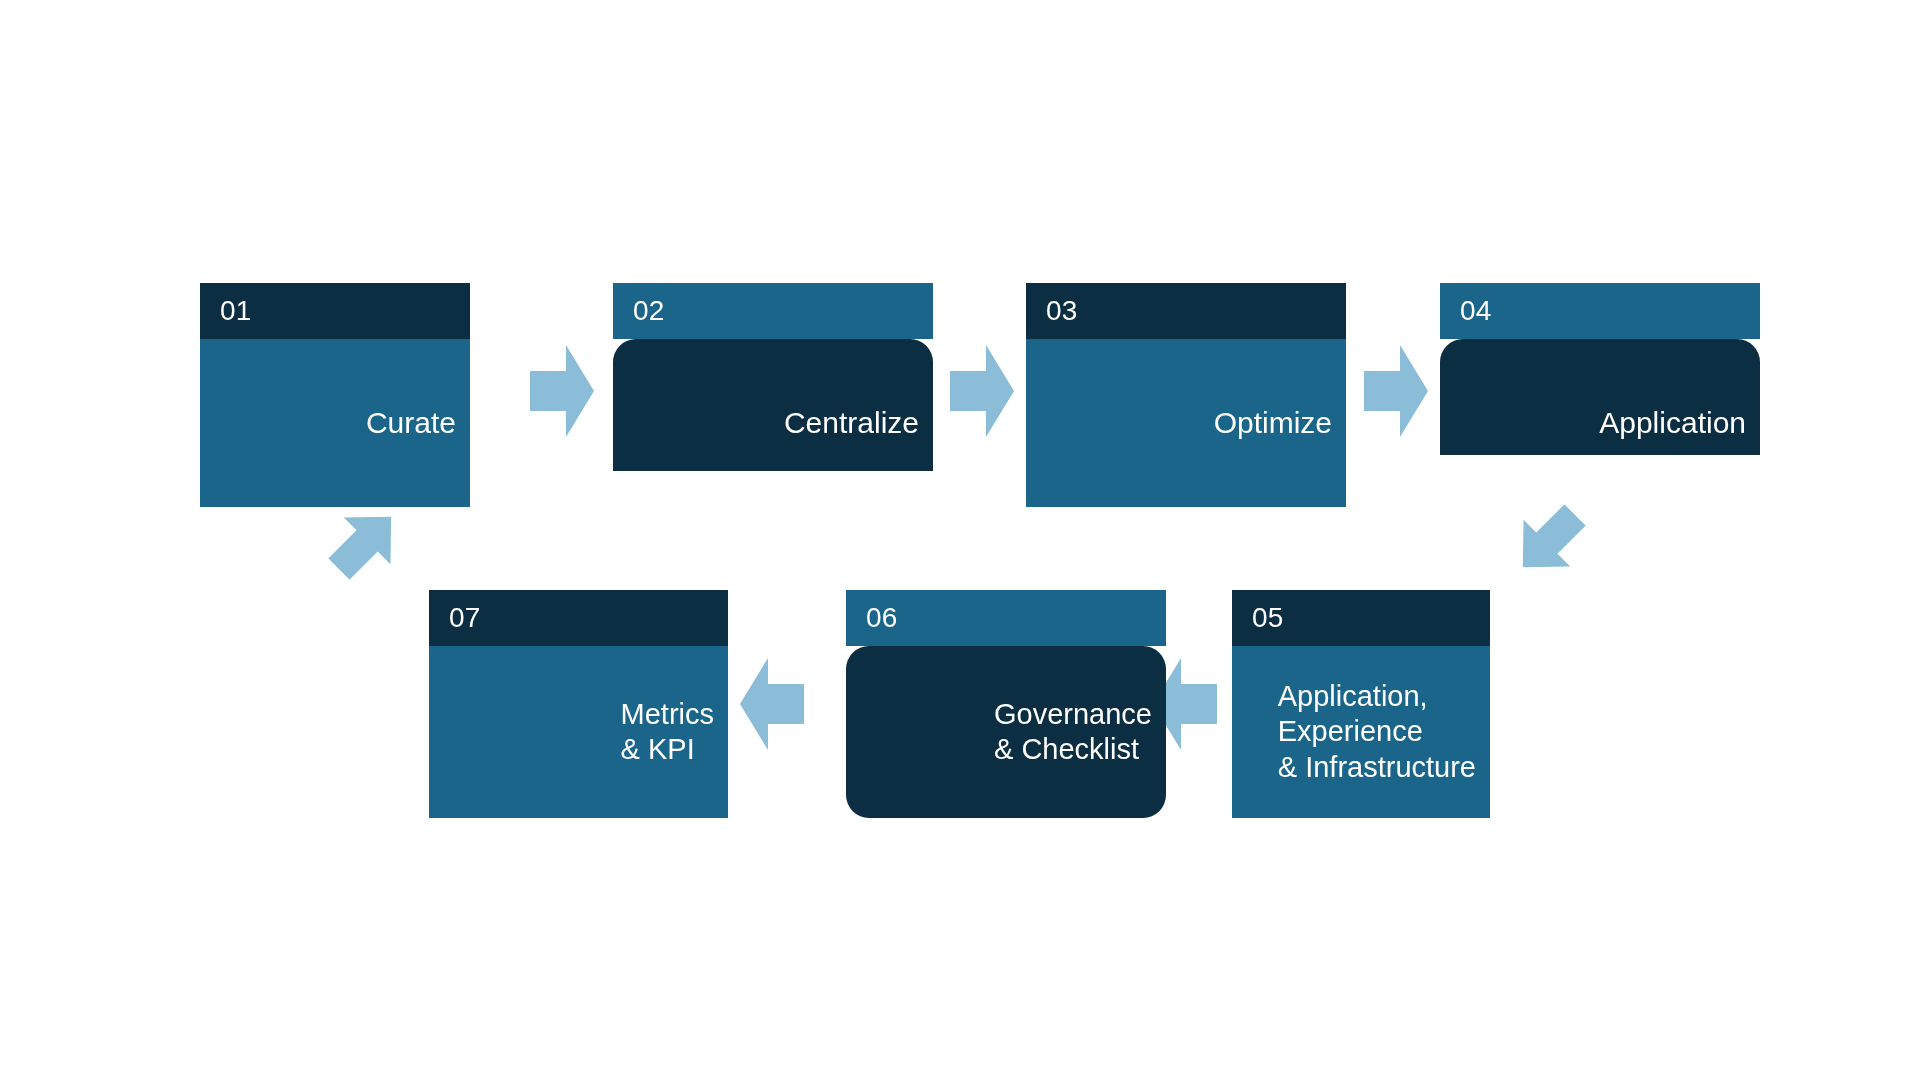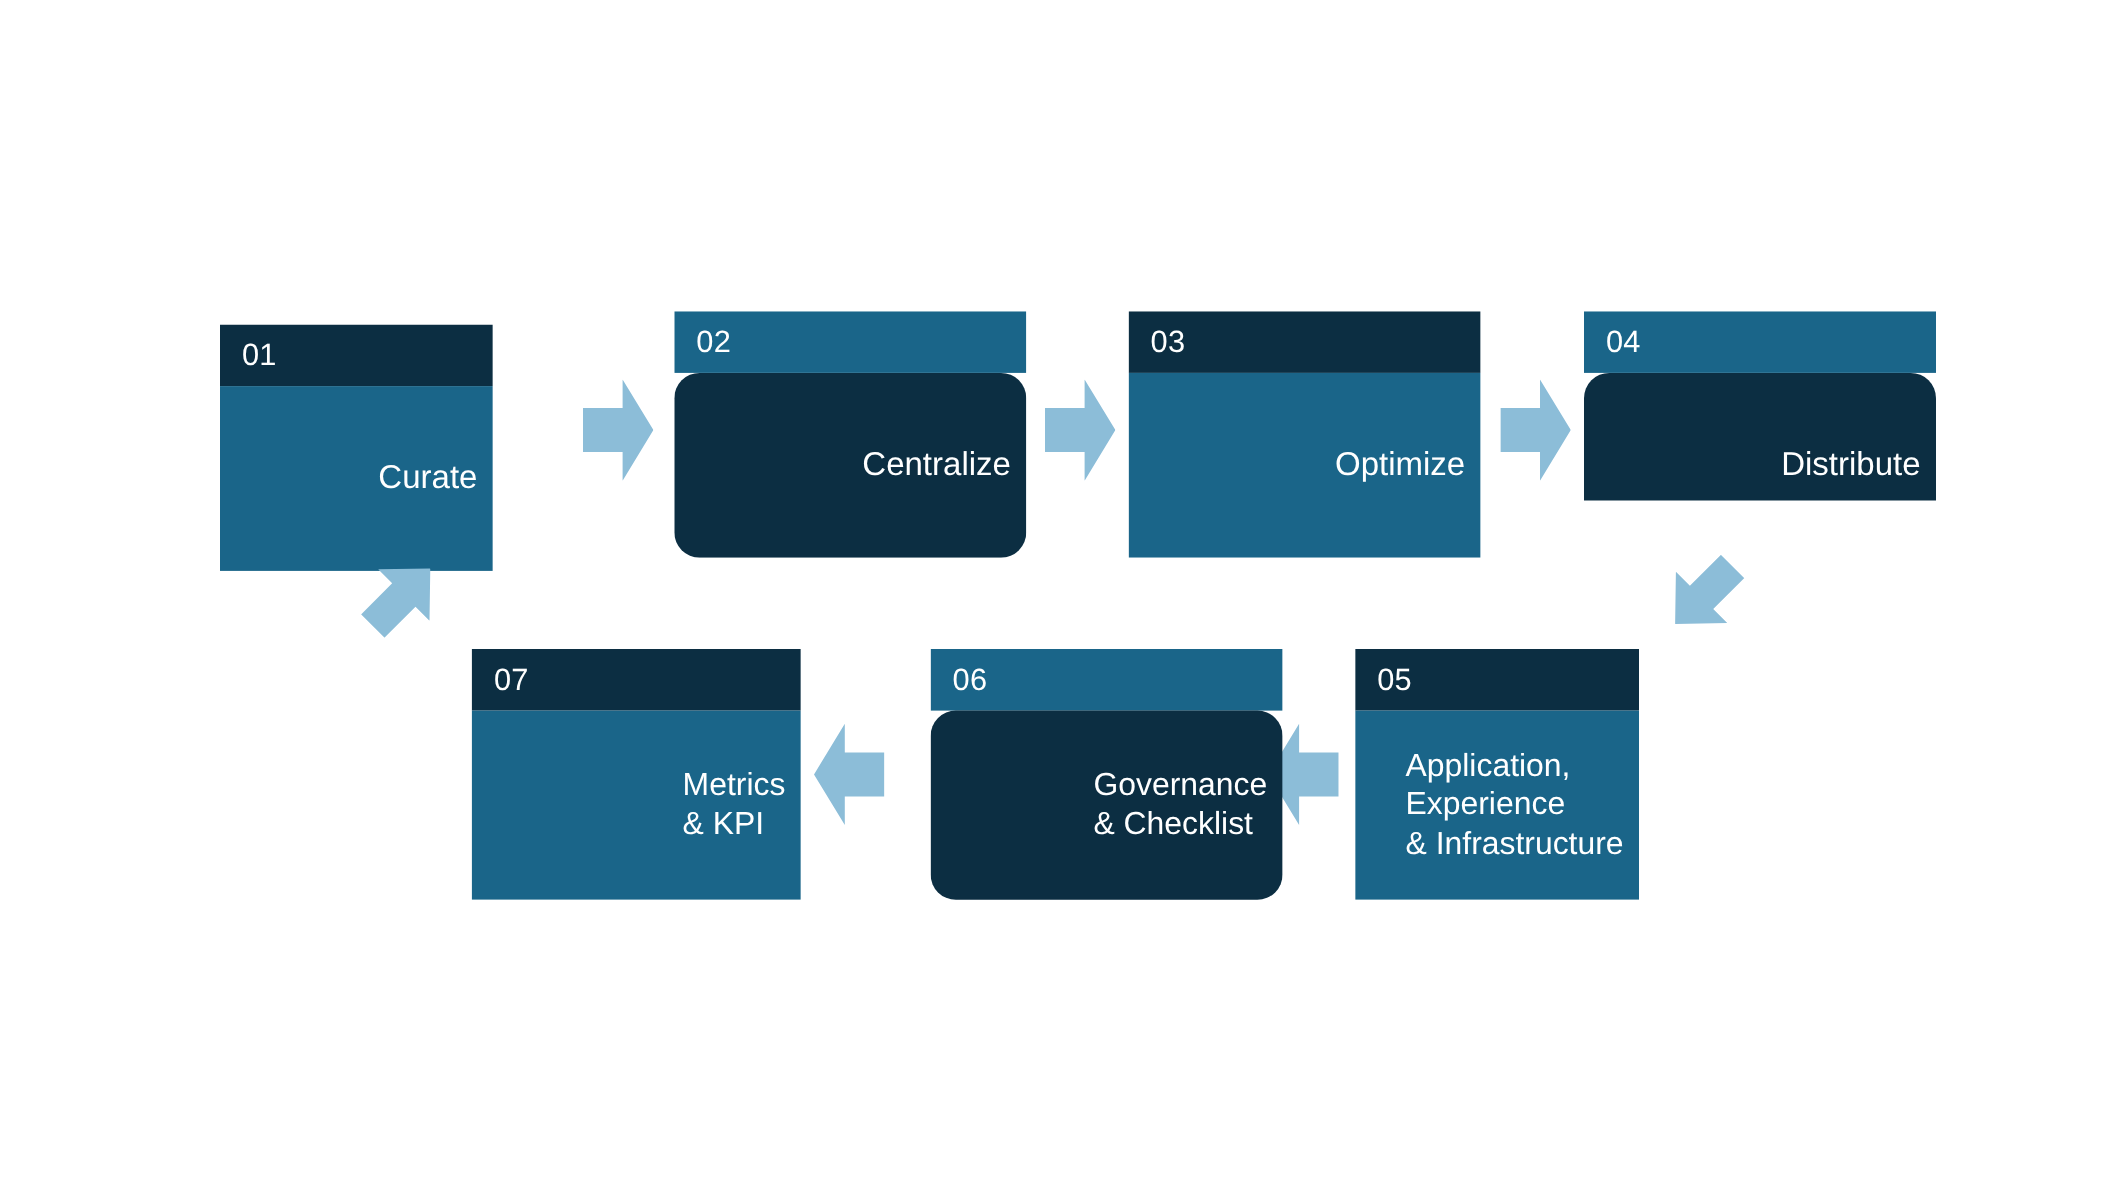--- a/index.html
+++ b/index.html
@@ -82,36 +82,36 @@
     position: absolute;
     display: block;
   }
   .arrow svg { display: block; }
 </style>
 </head>
 <body>
 
 <div id="canvas">
 
-  <div class="step-card row-top theme-dark-top" style="left:200px; top:283px; width:248px; height:224px;margin-top:12px;">
+  <div class="step-card row-top theme-dark-top" style="left:200px; top:283px; width:270px; height:224px;">
     <div class="card-header">
       <span class="card-number">01</span>
     </div>
     <div class="card-body">
       <span class="card-label">Curate</span>
     </div>
   </div>
 
   <span class="arrow" style="left:530px; top:345px;">
     <svg width="64" height="92" viewBox="0 0 64 92" aria-hidden="true">
       <polygon points="0,26 36,26 36,0 64,46 36,92 36,66 0,66" fill="#8cbdd8"></polygon>
     </svg>
   </span>
 
-  <div class="step-card row-top theme-light-top" style="left:613px; top:283px; width:320px; height:224px;">
+  <div class="step-card row-top theme-light-top" style="left:613px; top:283px; width:320px; height:188px;">
     <div class="card-header">
       <span class="card-number">02</span>
     </div>
     <div class="card-body">
       <span class="card-label">Centralize</span>
     </div>
   </div>
 
   <span class="arrow" style="left:950px; top:345px;">
     <svg width="64" height="92" viewBox="0 0 64 92" aria-hidden="true">
@@ -132,21 +132,21 @@
     <svg width="64" height="92" viewBox="0 0 64 92" aria-hidden="true">
       <polygon points="0,26 36,26 36,0 64,46 36,92 36,66 0,66" fill="#8cbdd8"></polygon>
     </svg>
   </span>
 
   <div class="step-card row-top theme-light-top" style="left:1440px; top:283px; width:320px; height:172px;">
     <div class="card-header">
       <span class="card-number">04</span>
     </div>
     <div class="card-body">
-      <span class="card-label">Distribute</span>
+      <span class="card-label">Application</span>
     </div>
   </div>
 
   <span class="arrow" style="left:1512px; top:508px; transform: rotate(135deg); transform-origin: 50% 50%;">
     <svg width="74" height="66" viewBox="0 0 74 66" aria-hidden="true">
       <polygon points="0,18 40,18 40,0 74,33 40,66 40,48 0,48" fill="#8cbdd8"></polygon>
     </svg>
   </span>
 
   <div class="step-card row-bottom theme-dark-top" style="left:1232px; top:590px; width:258px; height:228px;">

